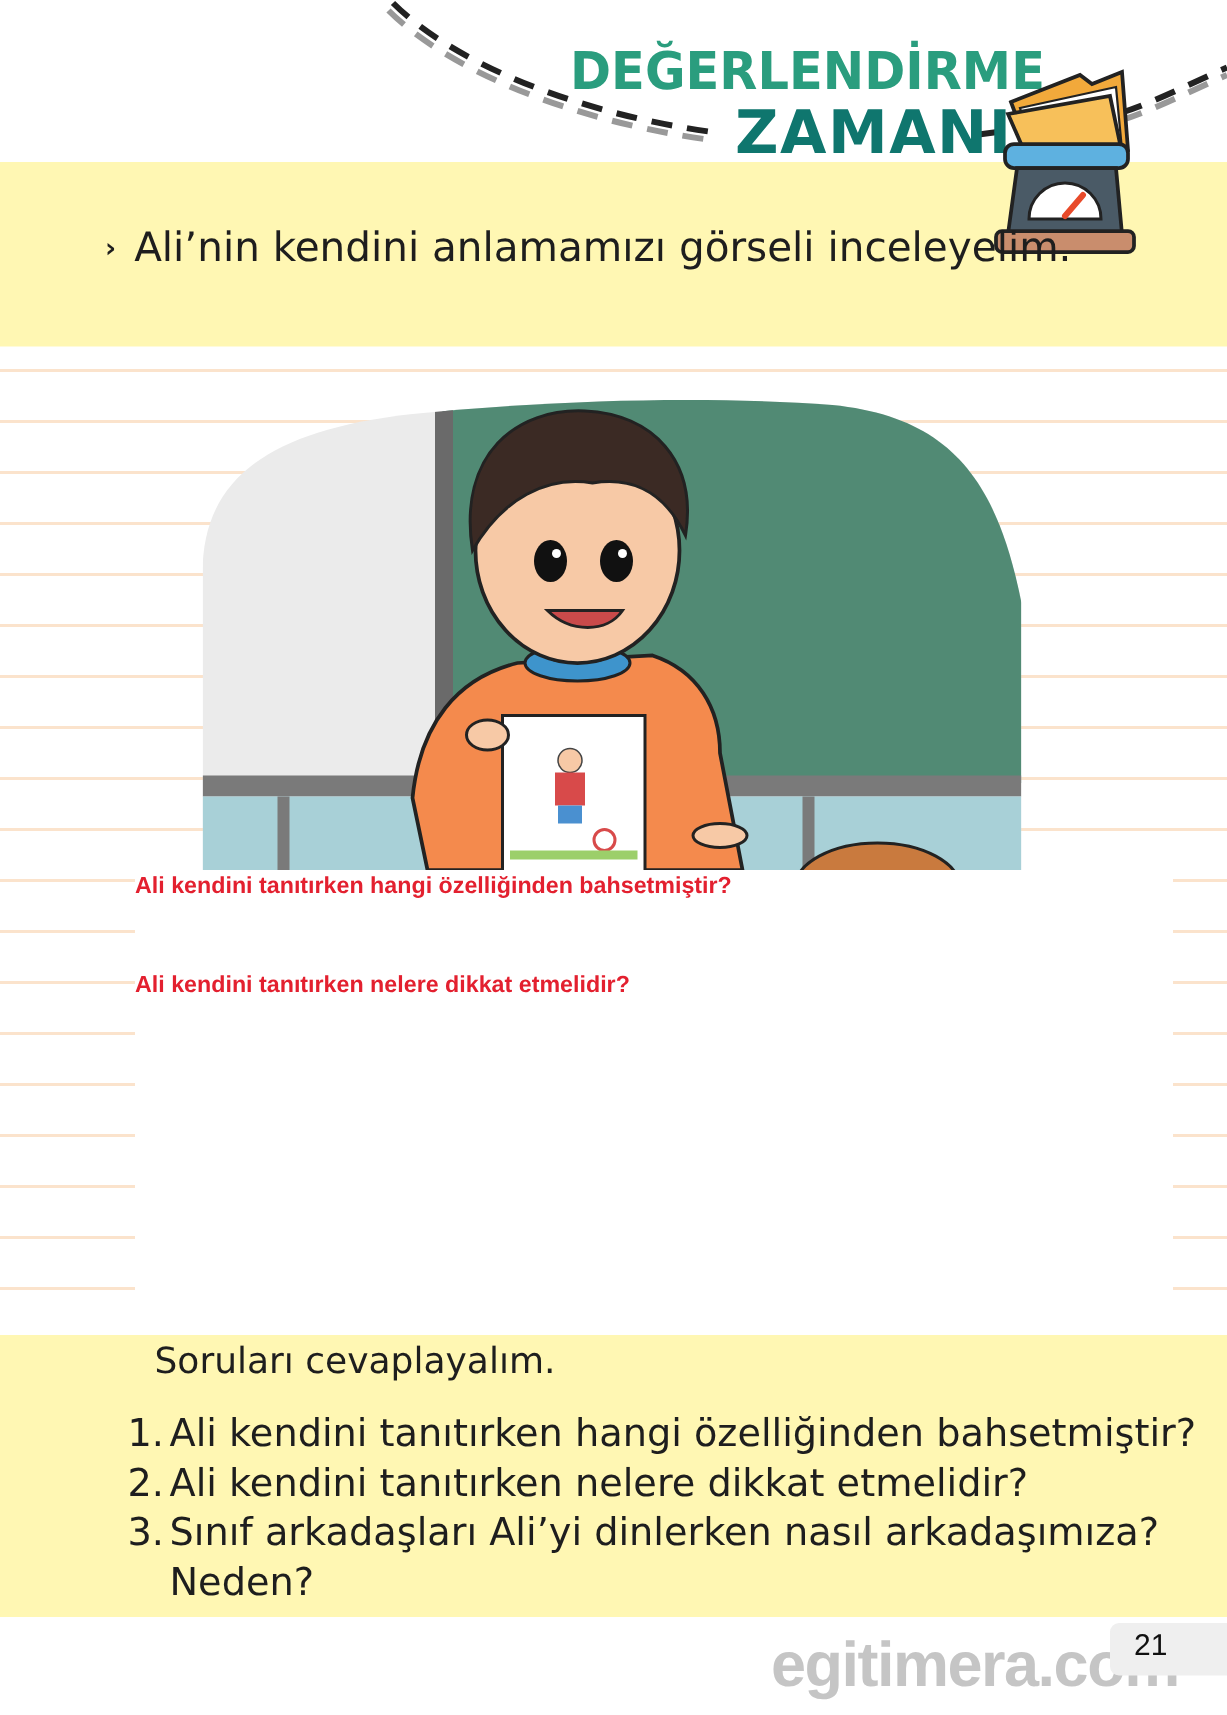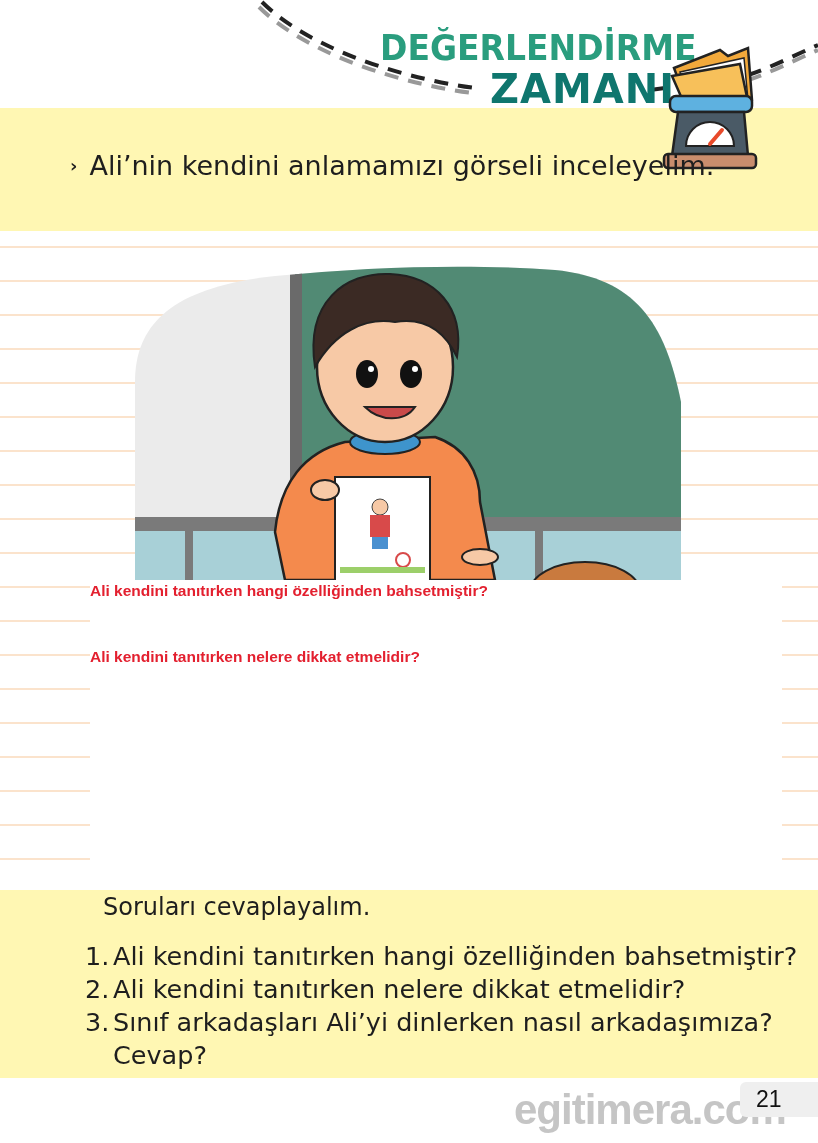--- a/index.html
+++ b/index.html
@@ -47,21 +47,21 @@
     position: absolute; left: 103px; top: 893px; font-size: 24px; color: #1e1e1e; white-space: nowrap;
   }
   .q-list { position: absolute; left: 85px; top: 940px; font-size: 25.5px; color: #1e1e1e; line-height: 33px; }
   .q-item { display: flex; white-space: nowrap; }
   .q-num { width: 28px; }
   .q-cont { padding-left: 28px; }
   
   .page-num-box {
     position: absolute; left: 740px; top: 1082px; width: 78px; height: 35px; background: #efefef; border-radius: 6px 0 0 6px;
   }
-  .page-num { position: absolute; left: 756px; top: 1086px; font-size: 23px; color: #111; font-family: "Liberation Sans", sans-serif; }
+  .page-num { position: absolute; left: 756px; top: 1086px; font-size: 20px; color: #111; font-family: "Liberation Sans", sans-serif; }
   .watermark {
     position: absolute; left: 514px; top: 1086px; font-size: 42px; font-weight: bold; color: rgba(150,150,150,0.55);
     font-family: "Liberation Sans", sans-serif; letter-spacing: -1px; white-space: nowrap;
   }
 </style>
 </head>
 <body>
 
 <svg id="dash-path" viewBox="0 0 818 110">
   <path d="M262,2 C300,40 380,75 475,88" fill="none" stroke="#999" stroke-width="4" stroke-dasharray="14,10" transform="translate(-3,5)"></path>
@@ -164,18 +164,18 @@
     <span>Ali kendini tanıtırken hangi özelliğinden bahsetmiştir?</span>
   </div>
   <div class="q-item">
     <span class="q-num">2.</span>
     <span>Ali kendini tanıtırken nelere dikkat etmelidir?</span>
   </div>
   <div class="q-item">
     <span class="q-num">3.</span>
     <span>Sınıf arkadaşları Ali’yi dinlerken nasıl arkadaşımıza?</span>
   </div>
-  <div class="q-cont">Cevap?</div>
+  <div class="q-cont">Neden?</div>
 </div>
 
 <div class="watermark">egitimera.com</div>
 <div class="page-num-box"></div>
 <div class="page-num">21</div>
 
 </body></html>

